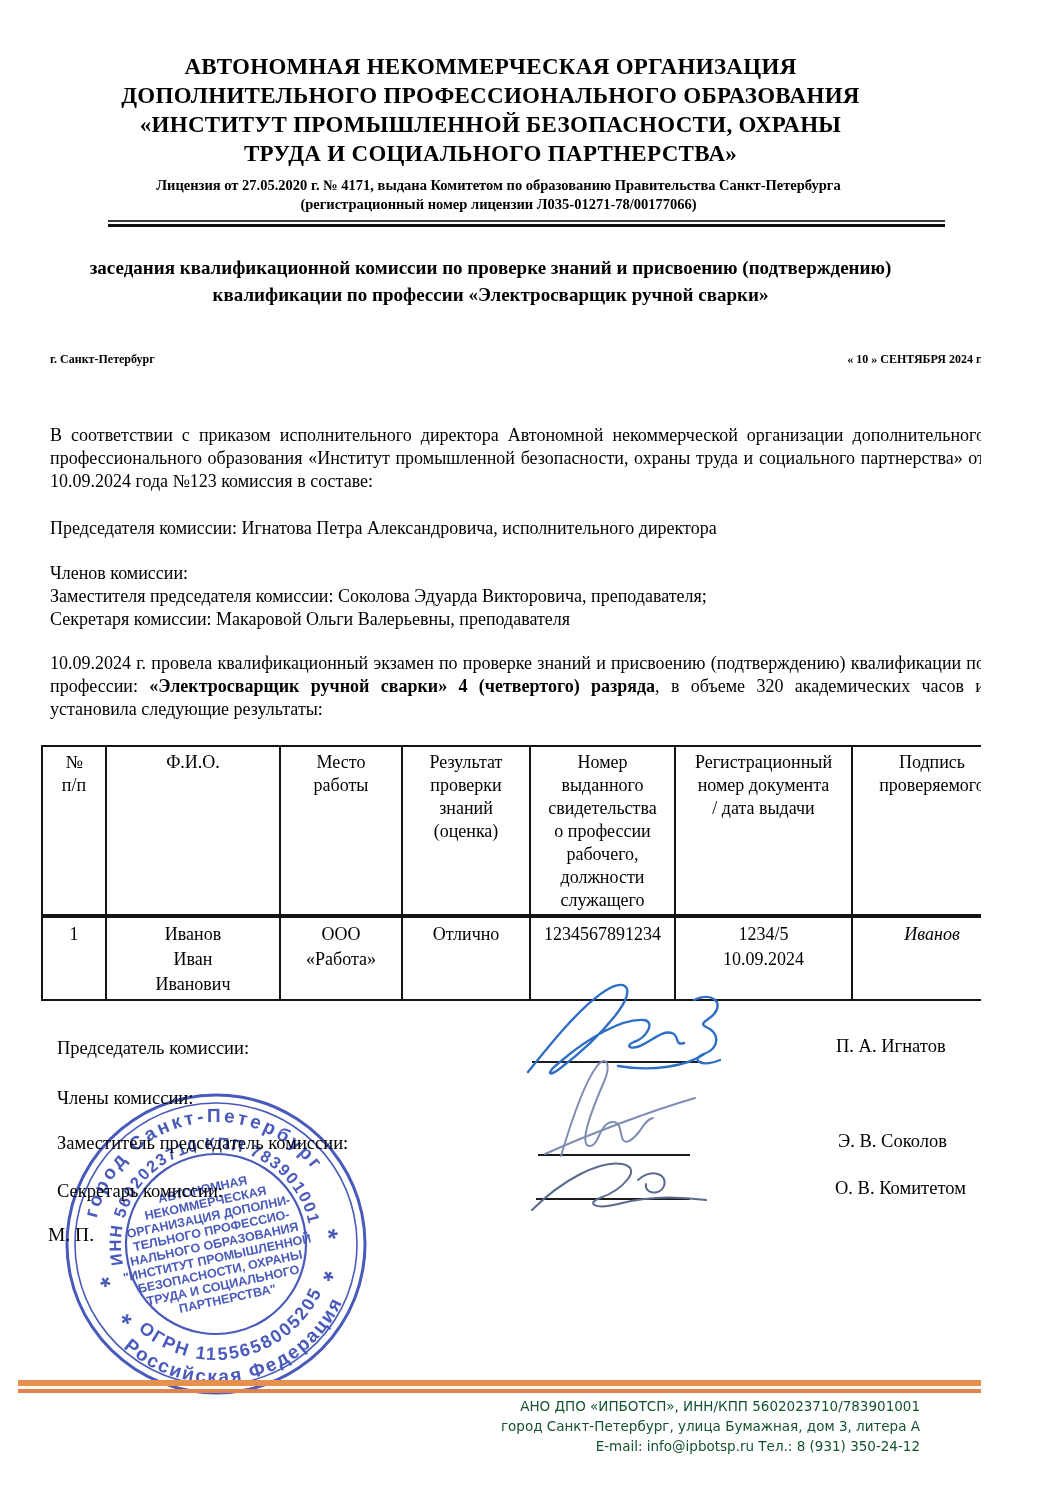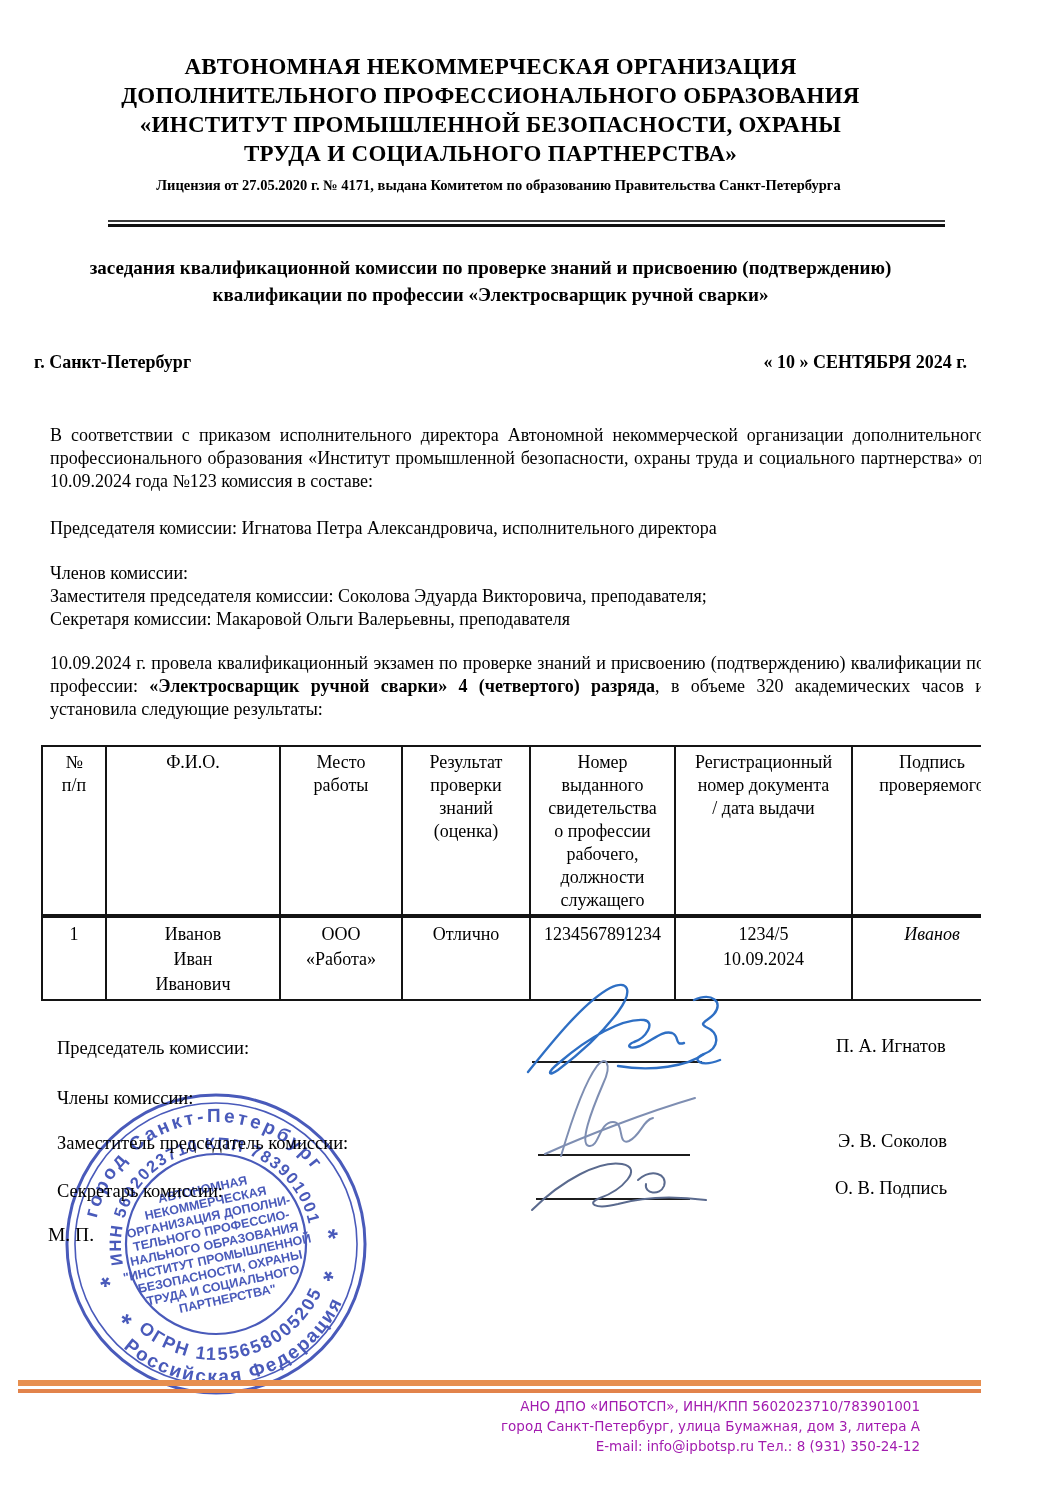--- a/index.html
+++ b/index.html
@@ -14,22 +14,22 @@
   .license{top:176px;left:0;width:100%;text-align:center;font-weight:bold;
            font-size:14.5px;line-height:19px;padding-left:8px;}
   .license span{display:block;}
   .rule{top:220px;left:108px;width:837px;height:2px;
         border-top:2px solid #3a3a3a;border-bottom:3px solid #101010;}
 
   
   .title-block{top:254px;left:0;width:100%;text-align:center;}
   .title{font-size:20px;font-weight:bold;line-height:29px;}
   .subtitle{font-size:19px;font-weight:bold;line-height:27px;}
-  .city-date{top:352px;left:34px;width:933px;display:flex;
-             justify-content:space-between;font-weight:bold;font-size:18px;}
+  .city-date{top:352px;left:50px;width:933px;display:flex;
+             justify-content:space-between;font-weight:bold;font-size:12px;}
 
   
   .para{left:50px;width:935px;font-size:18px;line-height:23px;text-align:justify;}
   #para1{top:424px;}
   #chairman{top:517px;left:50px;width:935px;font-size:18px;line-height:23px;}
   #members{top:562px;left:50px;width:935px;font-size:18px;line-height:23px;}
   #members span{display:block;}
   #para2{top:652px;}
 
   
@@ -67,36 +67,37 @@
   .stamp{position:absolute;left:60px;top:1088px;mix-blend-mode:multiply;opacity:.93;}
   .stamp text{font-family:"Liberation Sans",sans-serif;font-weight:bold;}
 
   
   .footer-rule{position:absolute;top:1380px;left:18px;width:1033px;}
   .fr1{height:6px;background:#E78F4F;}
   .frgap{height:3px;}
   .fr2{height:4px;background:#E2834B;}
   .footer-text{position:absolute;top:1396px;right:61px;text-align:right;
                font-family:"DejaVu Sans",sans-serif;font-size:13.5px;
-               line-height:20px;color:#a21caf;}
+               line-height:20px;color:#14532d;}
   .footer-text span{display:block;}
 </style>
 </head>
 <body>
 
 <div class="page">
 
   <div class="abs org">
     <span>АВТОНОМНАЯ НЕКОММЕРЧЕСКАЯ ОРГАНИЗАЦИЯ</span>
     <span>ДОПОЛНИТЕЛЬНОГО ПРОФЕССИОНАЛЬНОГО ОБРАЗОВАНИЯ</span>
     <span>«ИНСТИТУТ ПРОМЫШЛЕННОЙ БЕЗОПАСНОСТИ, ОХРАНЫ</span>
     <span>ТРУДА И СОЦИАЛЬНОГО ПАРТНЕРСТВА»</span>
   </div>
   <div class="abs license">
     <span>Лицензия от 27.05.2020 г. № 4171, выдана Комитетом по образованию Правительства Санкт-Петербурга</span>
+    <span>(регистрационный номер лицензии Л035-01271-78/00177066)</span>
   </div>
   <div class="abs rule"></div>
 
   <div class="abs title-block">
     <div class="subtitle">заседания квалификационной комиссии по проверке знаний и присвоению (подтверждению)</div>
     <div class="subtitle">квалификации по профессии «Электросварщик ручной сварки»</div>
   </div>
 
   <div class="abs city-date">
     <span>г. Санкт-Петербург</span>
@@ -192,21 +193,21 @@
   <div class="sig-label" id="lbl-deputy">Заместитель председатель комиссии:</div>
   <div class="sig-label" id="lbl-secretary">Секретарь комиссии:</div>
   <div id="mp">М. П.</div>
 
   <div class="sig-line" id="line1"></div>
   <div class="sig-line" id="line2"></div>
   <div class="sig-line" id="line3"></div>
 
   <div class="sig-name" id="name1">П. А. Игнатов</div>
   <div class="sig-name" id="name2">Э. В. Соколов</div>
-  <div class="sig-name" id="name3">О. В. Подпись</div>
+  <div class="sig-name" id="name3">О. В. Комитетом</div>
 
   <svg class="sig" id="sig1" width="215" height="100" viewBox="0 0 215 100">
     <g fill="none" stroke-width="2.4" stroke-linecap="round" stroke="#2e6fc4">
       <path d="M6,92 C30,62 62,22 88,8 C106,-1 112,10 96,32 C78,56 52,78 36,90 C26,97 24,93 38,82 C66,58 100,38 122,40 C134,42 124,58 112,62 C104,65 106,70 118,66 C130,61 140,50 150,53 C158,56 152,66 162,63"></path>
       <path d="M172,20 C190,12 202,22 192,34 C186,41 176,43 184,47 C198,53 198,68 182,74 C168,79 178,88 198,80"></path>
       <path d="M96,86 C130,92 166,86 182,74"></path>
     </g>
   </svg>
   <svg class="sig" id="sig2" width="165" height="112" viewBox="0 0 165 112">
     <g fill="none" stroke-width="2" stroke-linecap="round" stroke="#7e8eb2">

